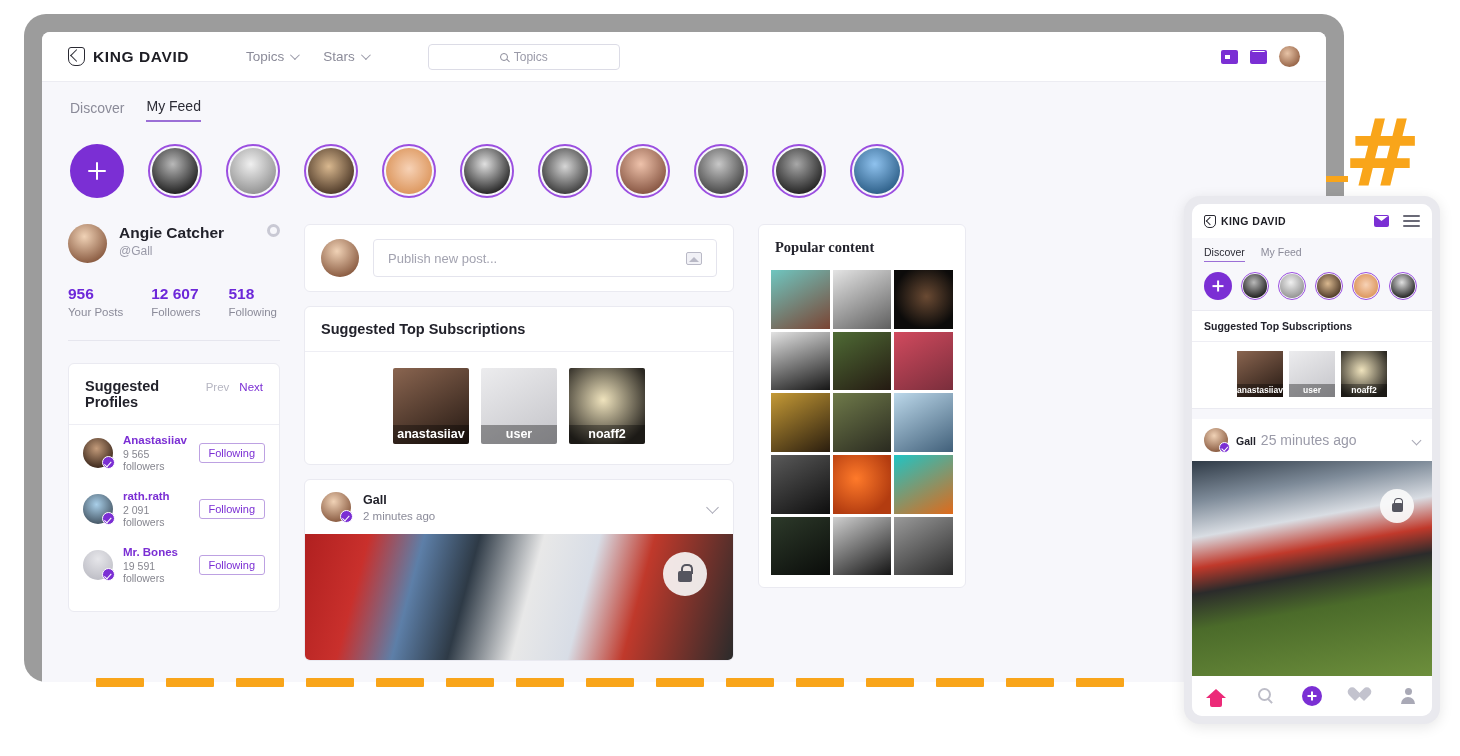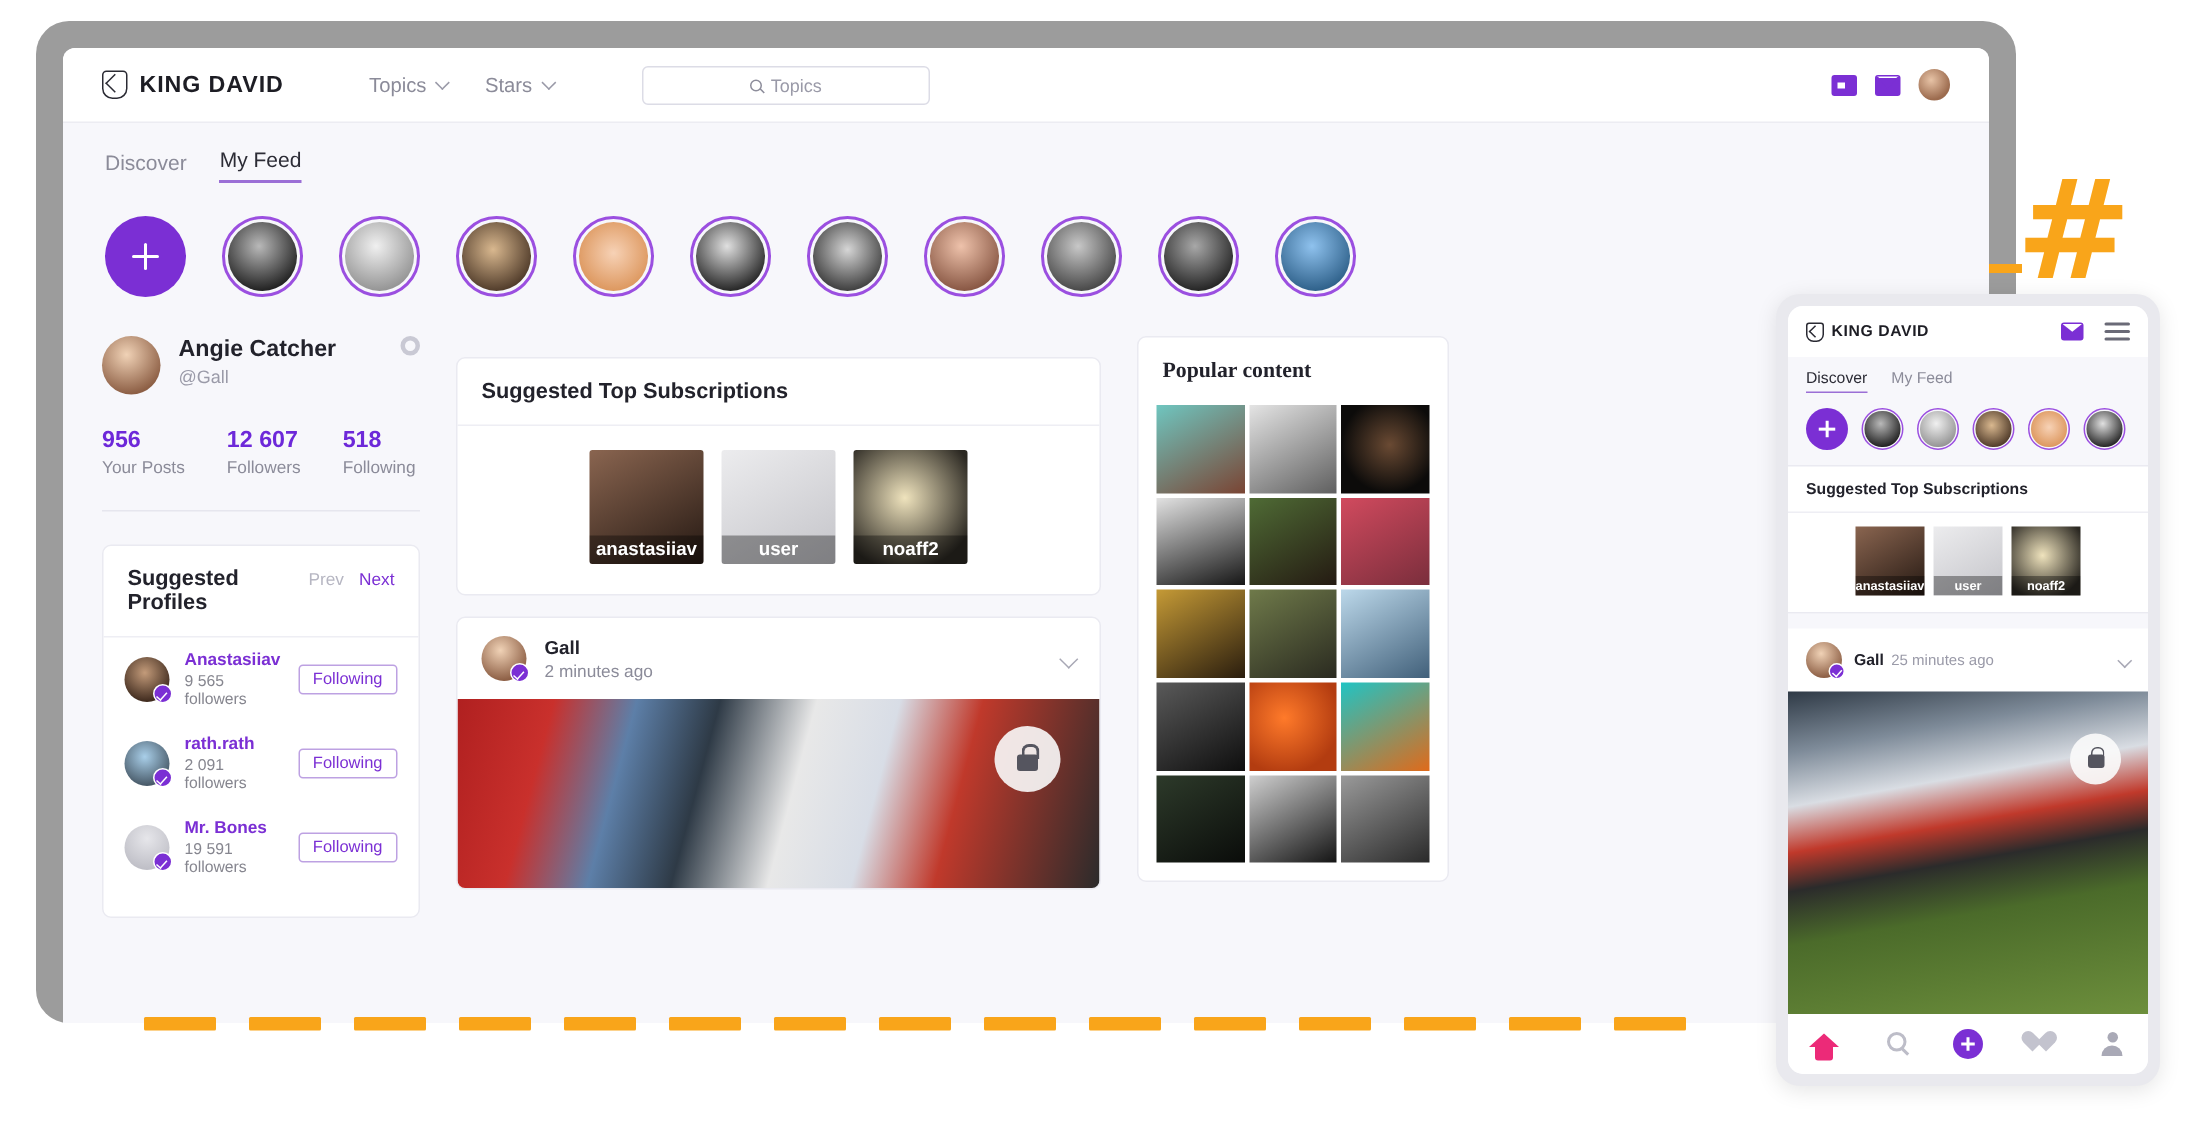--- a/index.html
+++ b/index.html
@@ -241,21 +241,21 @@
   .m-tile-lbl { position:absolute; left:0; right:0; bottom:0; text-align:center; font-size:8.5px;
     font-weight:700; color:#fff; background: rgba(0,0,0,.35); padding: 1px 0 2px 0; }
   .m-post-head { display:flex; align-items:center; gap:8px; padding: 9px 12px; background:#fff; }
   .m-post-av { width: 24px; height:24px; border-radius:50%; position:relative; flex:none;
     background: radial-gradient(circle at 42% 32%, #f0d2b6, #8d5f45 75%); }
   .m-badge { position:absolute; right:-2px; bottom:-1px; width:11px; height:11px; border-radius:50%;
     background:#7b2fd4; border:1.4px solid #fff; }
   .m-badge::after { content:""; position:absolute; left:2.8px; top:2px; width:2.5px; height:4.5px;
     border-right:1.3px solid #fff; border-bottom:1.3px solid #fff; transform: rotate(42deg); }
   .m-post-name { font-size: 10.5px; font-weight:700; color:#22222b; }
-  .m-post-time { font-size: 10px; color:#9a9aa8; margin-left: 5px; }
+  .m-post-time { font-size: 14px; color:#9a9aa8; margin-left: 5px; }
   .m-caret { margin-left:auto; width:7px; height:7px; border-right:1.4px solid #a8a8b5;
     border-bottom:1.4px solid #a8a8b5; transform: rotate(45deg); }
   .m-media { flex: 1; position: relative; overflow: hidden; min-height: 0; }
   .m-lock { position:absolute; right: 18px; top: 28px; width: 34px; height:34px; border-radius:50%;
     background: rgba(250,250,250,.92); display:flex; align-items:center; justify-content:center; }
   .m-lock-body { width:11px; height:9px; background:#55555f; border-radius:2px; position:relative; margin-top:3px; }
   .m-lock-body::before { content:""; position:absolute; left:2px; top:-5.5px; width:7px; height:6px;
     border:1.8px solid #55555f; border-bottom:none; border-radius:4px 4px 0 0; }
   .m-nav { height: 40px; background:#fff; display:flex; align-items:center; justify-content:space-around; }
   .nv { width: 20px; height: 20px; position: relative; }
@@ -426,20 +426,29 @@
                   <div class="sp-name">Mr. Bones</div>
                   <div class="sp-sub">19 591 followers</div>
                 </div>
                 <button class="sp-btn">Following</button>
               </div>
               <div style="height:18px"></div>
             </div>
           </div>
 
           <div class="col-mid">
+            <div class="card">
+              <div class="publish">
+                <div class="pub-av"></div>
+                <div class="pub-input">
+                  <span class="pub-ph">Publish new post...</span>
+                  <span class="img-ic"></span>
+                </div>
+              </div>
+            </div>
 
             <div class="card" style="margin-top:14px">
               <div class="card-head">Suggested Top Subscriptions</div>
               <div class="card-sep"></div>
               <div class="subs-row">
                 <div class="sub-tile" style="background:linear-gradient(150deg,#8a6550,#241812)">
                   <span class="sub-lbl">anastasiiav</span>
                 </div>
                 <div class="sub-tile" style="background:linear-gradient(150deg,#ececee,#c4c4c9)">
                   <span class="sub-lbl">user</span>

